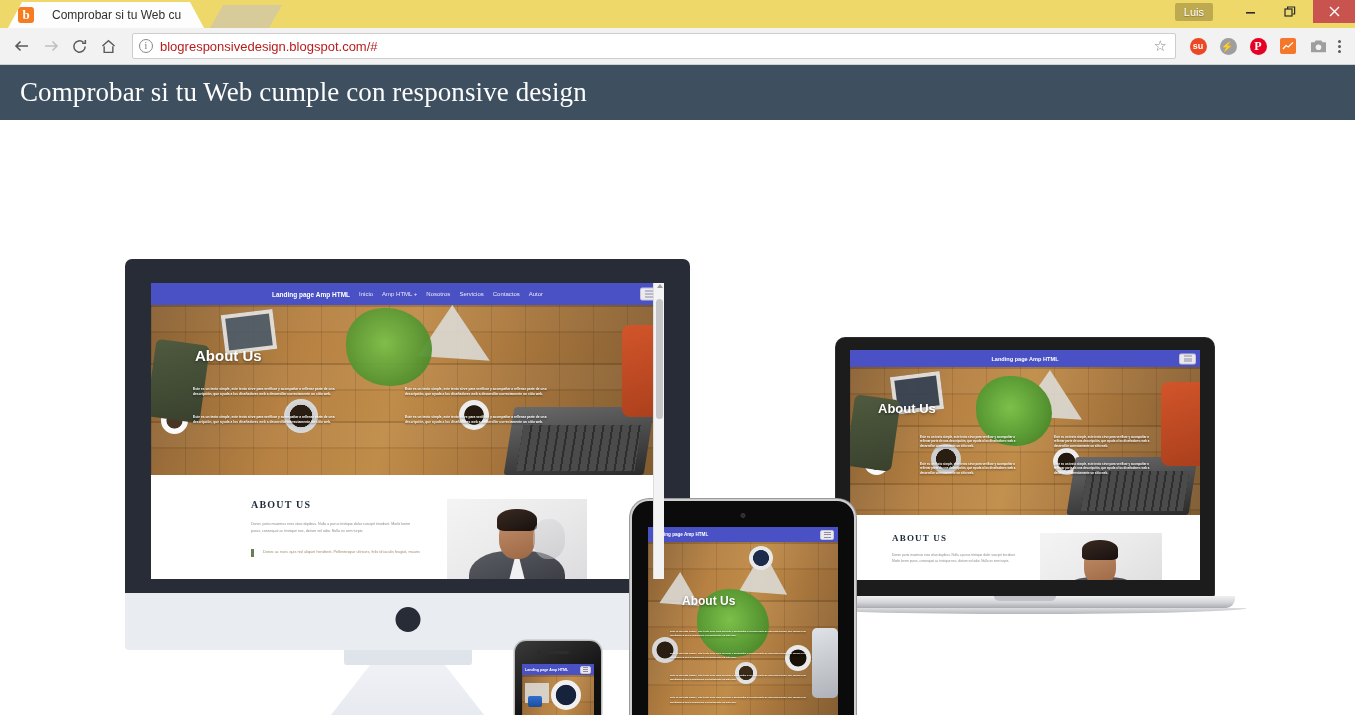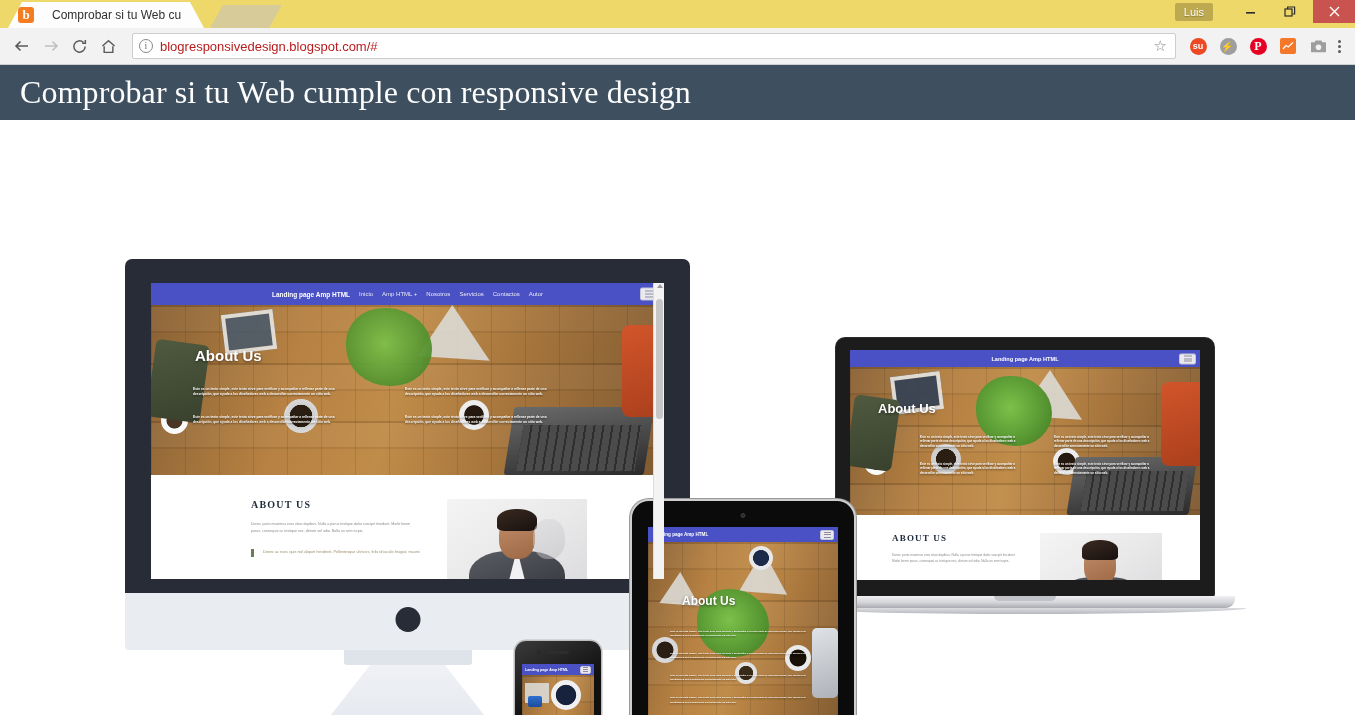--- a/index.html
+++ b/index.html
@@ -108,21 +108,21 @@
   .kebab i { width: 3px; height: 3px; background: #5a5a5a; border-radius: 50%; display: block; }
 
   
   .page { position: relative; height: 650px; background: #ffffff; overflow: hidden; }
   .pagehead {
     height: 55px; background: #3e5060;
     display: flex; align-items: center; padding-left: 20px;
   }
   .pagehead h1 {
     font-family: "Liberation Serif", serif;
-    font-size: 32px; font-weight: normal; color: #fdfdfd;
+    font-size: 27px; font-weight: normal; color: #fdfdfd;
     letter-spacing: .1px;
   }
   .stage { position: relative; height: 595px; background: #fff; }
 
   
   .site { position: absolute; inset: 0; overflow: hidden; background: #fff; }
   .site-nav {
     background: #4a51c4; display: flex; align-items: center;
     position: relative; width: 100%;
   }

